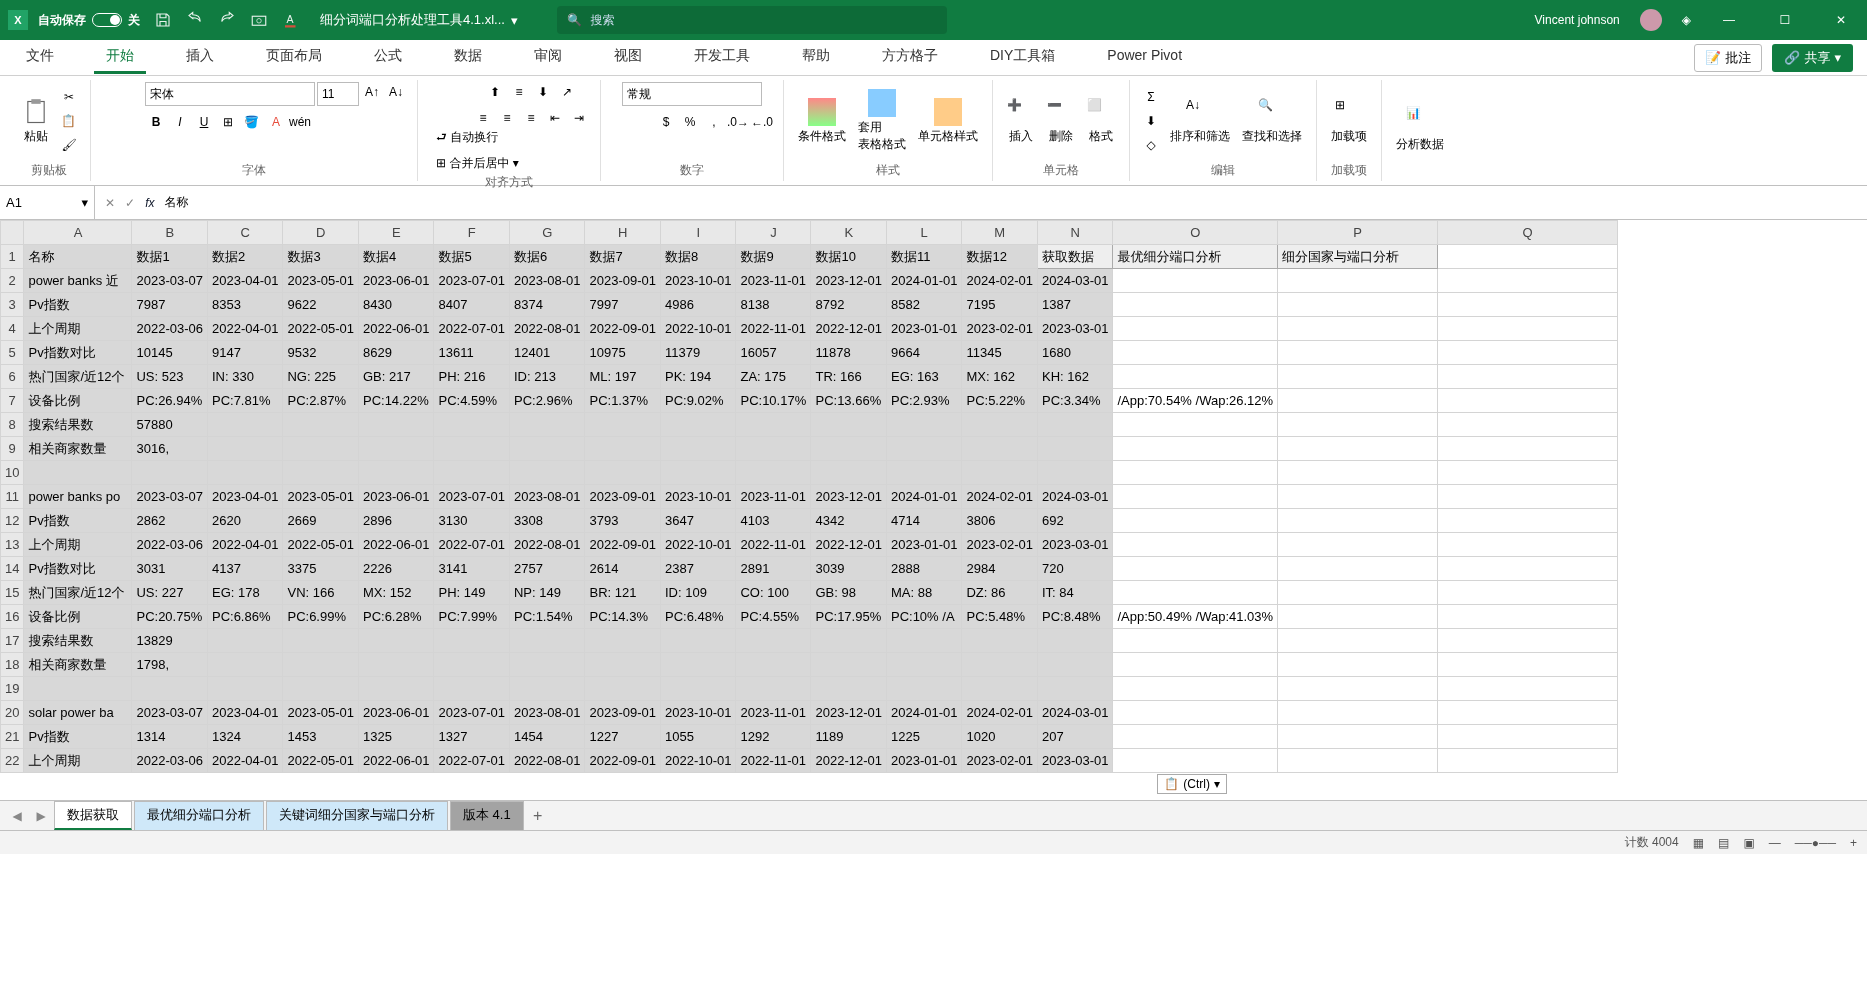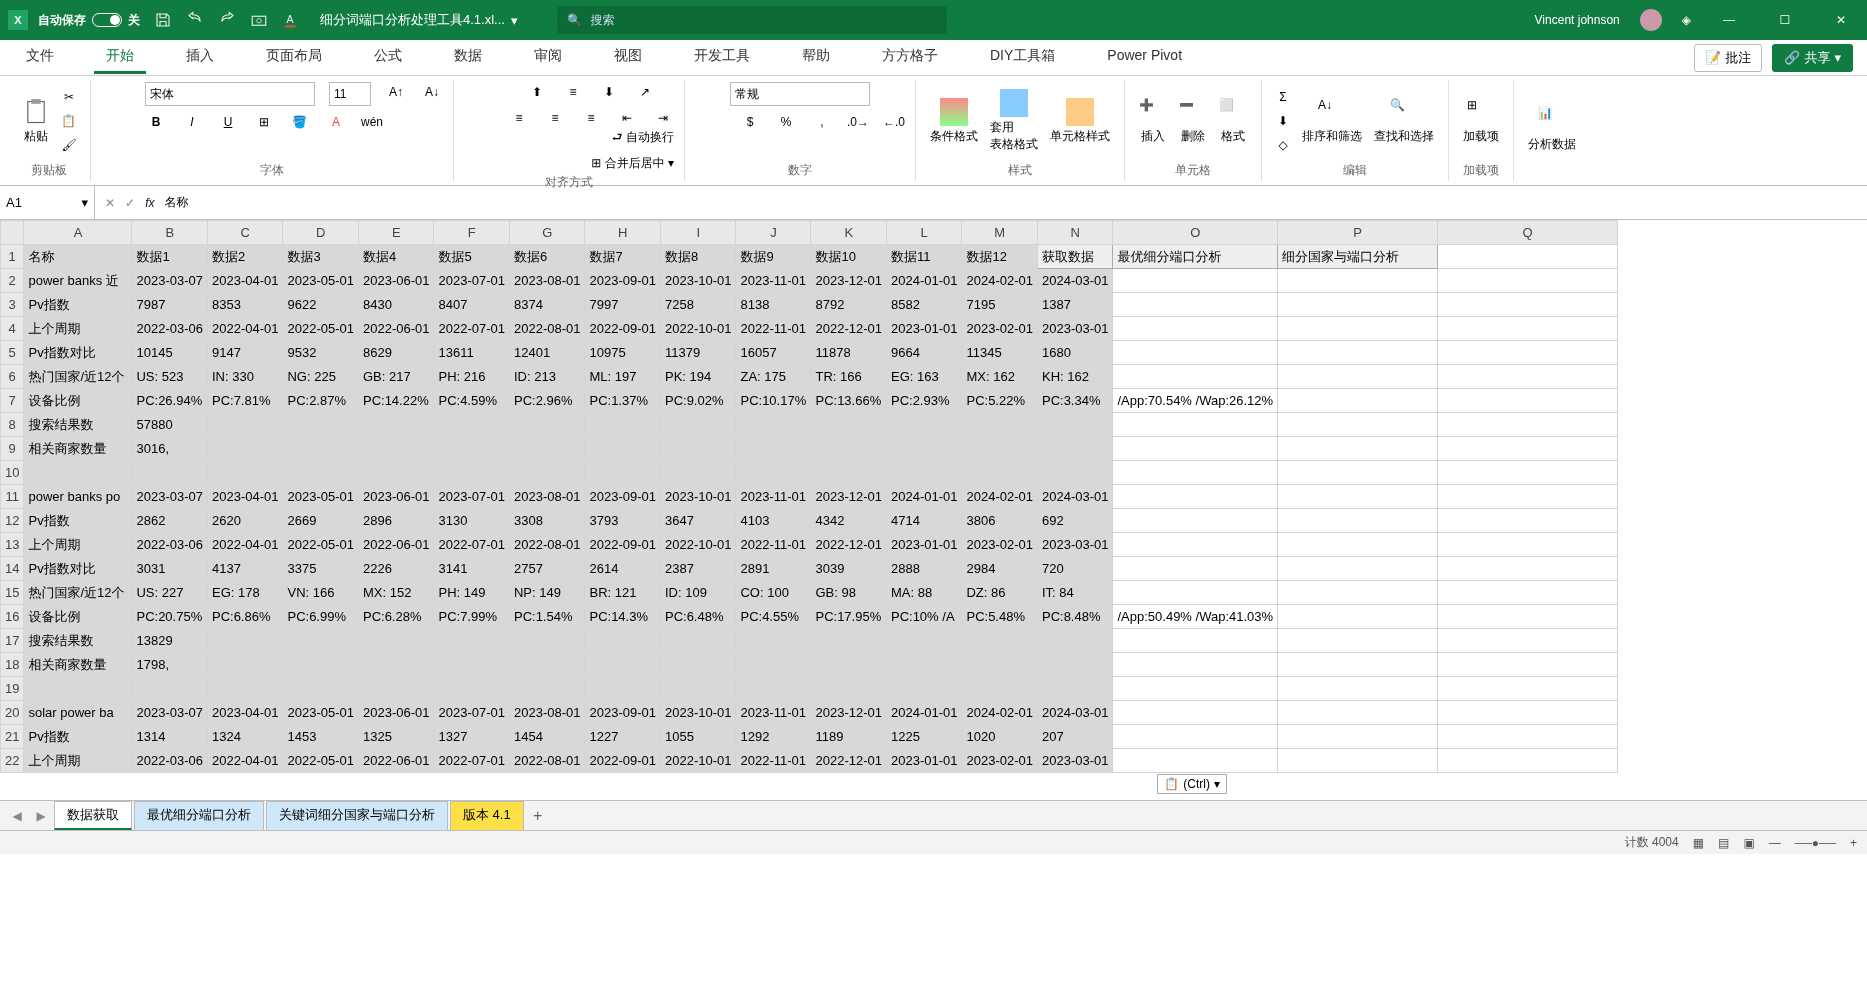--- a/index.html
+++ b/index.html
@@ -32,21 +32,21 @@
 .rgroup { border-right: 1px solid #e0e0e0; padding: 2px 10px; display:flex; flex-direction:column; justify-content:space-between; }
 .rgroup-content { display:flex; align-items:center; gap:4px; flex:1; }
 .rgroup-label { text-align:center; font-size:12px; color:#666; padding-top:2px;}
 .big-btn { display:flex; flex-direction:column; align-items:center; gap:2px; padding:4px; font-size:12px;}
 .big-btn svg, .big-btn .ico { width:28px; height:28px; }
 .small-col { display:flex; flex-direction:column; gap:4px; }
 .mini { width:22px; height:20px; display:flex; align-items:center; justify-content:center; border:1px solid transparent;}
 .font-name { border:1px solid #bbb; width:170px; height:24px; padding:2px 4px; font-size:12px;}
 .font-size { border:1px solid #bbb; width:42px; height:24px; padding:2px 4px; font-size:12px;}
 .combo { border:1px solid #bbb; width:140px; height:24px; padding:2px 4px; font-size:12px;}
-.row { display:flex; gap:14px;padding-left:44px; }
+.row { display:flex; gap:2px;padding-left:44px; }
 
 
 .formula-row { height: 34px; border-bottom: 1px solid #c0c0c0; display: flex; align-items: center; }
 .name-box { width: 95px; border-right: 1px solid #c0c0c0; padding: 0 6px; height:100%; display:flex; align-items:center; justify-content:space-between; font-size:13px;}
 .fx-area { display:flex; align-items:center; gap:10px; padding:0 10px; flex:1;}
 .fx-icon { font-style: italic; color:#0f172a; }
 
 
 .grid-area { height: 580px; overflow:hidden; position:relative; }
 .sheet { border-collapse: collapse; table-layout: fixed; }
@@ -58,21 +58,21 @@
 .colA { width: 108px; }
 .sel { background: #d8d8d8; }
 .topbtn { background: #eeeeee; text-align:center; border:1px solid #aaa !important; }
 
 
 .paste-ind { position:absolute; right:640px; bottom:6px; border:1px solid #aaa; background:#fff; padding:2px 6px; font-size:12px; display:flex; align-items:center; gap:4px;}
 
 
 .sheet-tabs { height: 30px; border-top: 1px solid #c0c0c0; display:flex; align-items:center; padding:0 6px; gap:2px; background:#f3f3f3;}
 .nav-arrow { width:22px; text-align:center; color:#888;}
-.stab { padding: 4px 12px; font-size: 13px; background:#fde047; border:1px solid #bbb; border-bottom:none;}
+.stab { padding: 4px 12px; font-size: 13px; background:#a3a3a3; border:1px solid #bbb; border-bottom:none;}
 .stab.active { background:#fff; border-bottom:2px solid #107c41; font-weight:500;}
 .stab.blue { background: #cfe8f9; }
 .add-sheet { width:24px; text-align:center; font-size:16px; color:#666;}
 
 
 .statusbar { height: 24px; background:#f3f3f3; border-top:1px solid #c0c0c0; display:flex; align-items:center; padding:0 10px; font-size:12px; color:#555;}
 .statusbar .sright { margin-left:auto; display:flex; gap:14px; align-items:center;}
 
 svg { display:block; }
 </style>
@@ -212,21 +212,21 @@
         <span class="mini">↗</span>
       </div>
       <div class="row">
         <span class="mini">≡</span>
         <span class="mini">≡</span>
         <span class="mini">≡</span>
         <span class="mini">⇤</span>
         <span class="mini">⇥</span>
       </div>
     </div>
-    <div style="display:flex; flex-direction:column; gap:6px; margin-left:8px;align-items:flex-end;">
+    <div style="display:flex; flex-direction:column; gap:6px; margin-left:8px;">
       <span>⮐ <span>自动换行</span></span>
       <span>⊞ <span>合并后居中</span> ▾</span>
     </div>
     <div class="rgroup-label">对齐方式</div>
   </div>
 
   <div class="rgroup">
     <div class="rgroup-content" style="flex-direction:column; gap:6px;">
       <input class="combo" value="常规" style="">
       <div class="row">
@@ -396,21 +396,21 @@
         <tr>
           <th class="rowhdr">3</th>
           <td class="sel">Pv指数</td>
           <td class="sel">7987</td>
           <td class="sel">8353</td>
           <td class="sel">9622</td>
           <td class="sel">8430</td>
           <td class="sel">8407</td>
           <td class="sel">8374</td>
           <td class="sel">7997</td>
-          <td class="sel">7258</td>
+          <td class="sel">4986</td>
           <td class="sel">8138</td>
           <td class="sel">8792</td>
           <td class="sel">8582</td>
           <td class="sel">7195</td>
           <td class="sel">1387</td>
           <td class=""></td>
           <td class=""></td>
           <td class=""></td>
         </tr>
         <tr>

